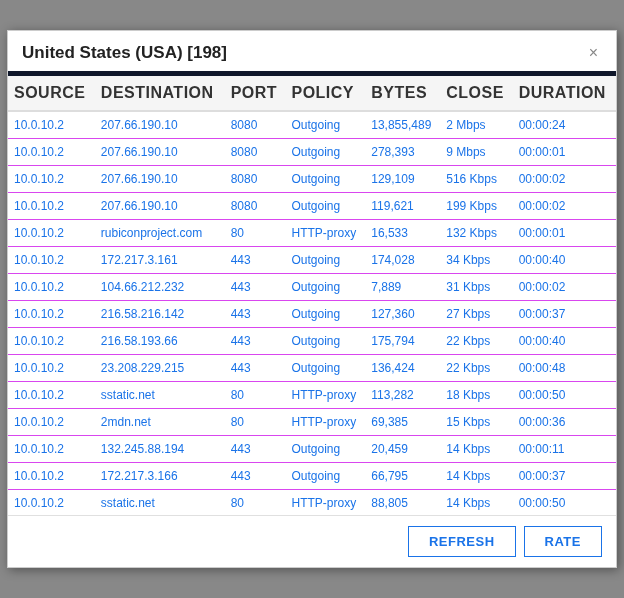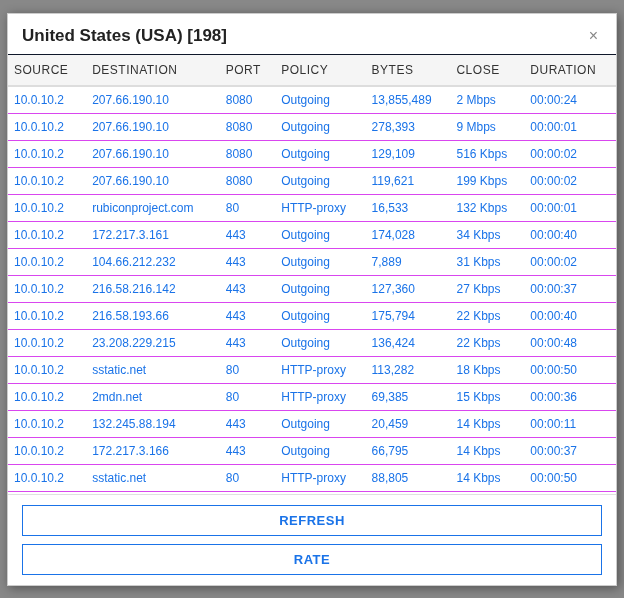--- a/index.html
+++ b/index.html
@@ -16,21 +16,21 @@
       border: 1px solid #ccc;
       width: 610px;
       box-shadow: 2px 2px 10px rgba(0,0,0,0.4);
       position: relative;
     }
     .modal-header {
       display: flex;
       align-items: center;
       justify-content: space-between;
       padding: 12px 14px 8px 14px;
-      border-bottom: 1px solid #0f172a;
+      border-bottom: 5px solid #0f172a;
     }
     .modal-title {
       font-size: 17px;
       font-weight: bold;
       color: #222;
     }
     .close-x {
       font-size: 16px;
       color: #888;
       cursor: pointer;
@@ -48,42 +48,41 @@
       border-collapse: collapse;
       font-size: 12px;
     }
     thead tr {
       background: #f5f5f5;
       border-bottom: 2px solid #ddd;
     }
     thead th {
       padding: 8px 6px;
       text-align: left;
-      font-weight: normal;
+      font-weight: bold;
       color: #333;
-      font-size: 12px;
+      font-size: 16px;
       letter-spacing: 0.5px;
       white-space: nowrap;
     }
     tbody tr {
       border-bottom: 1px solid #d946ef;
     }
     tbody td {
       padding: 6px 6px;
       color: #1a73e8;
       white-space: nowrap;
       font-size: 12px;
     }
     .modal-footer {
       display: flex;
       justify-content: flex-end;
       gap: 8px;
       padding: 10px 14px;
       background: #fff;
-      flex-direction: column;
     }
     .btn {
       padding: 7px 20px;
       font-size: 13px;
       font-weight: bold;
       border: 1px solid #1a73e8;
       background: #fff;
       color: #1a73e8;
       cursor: pointer;
       letter-spacing: 0.5px;

